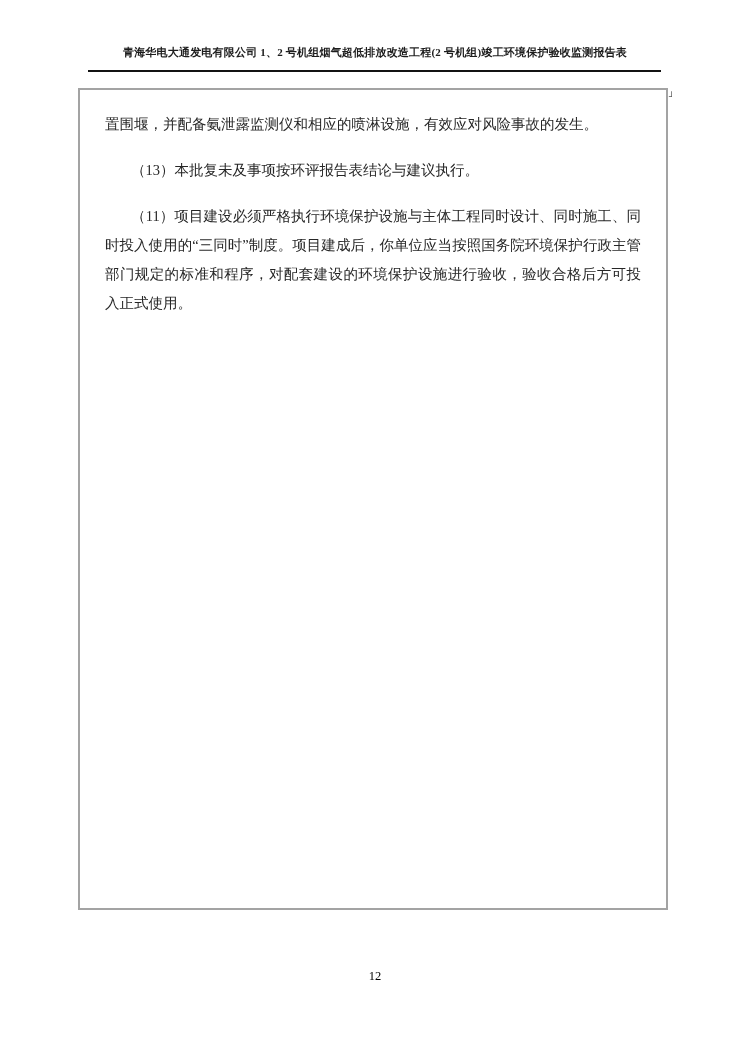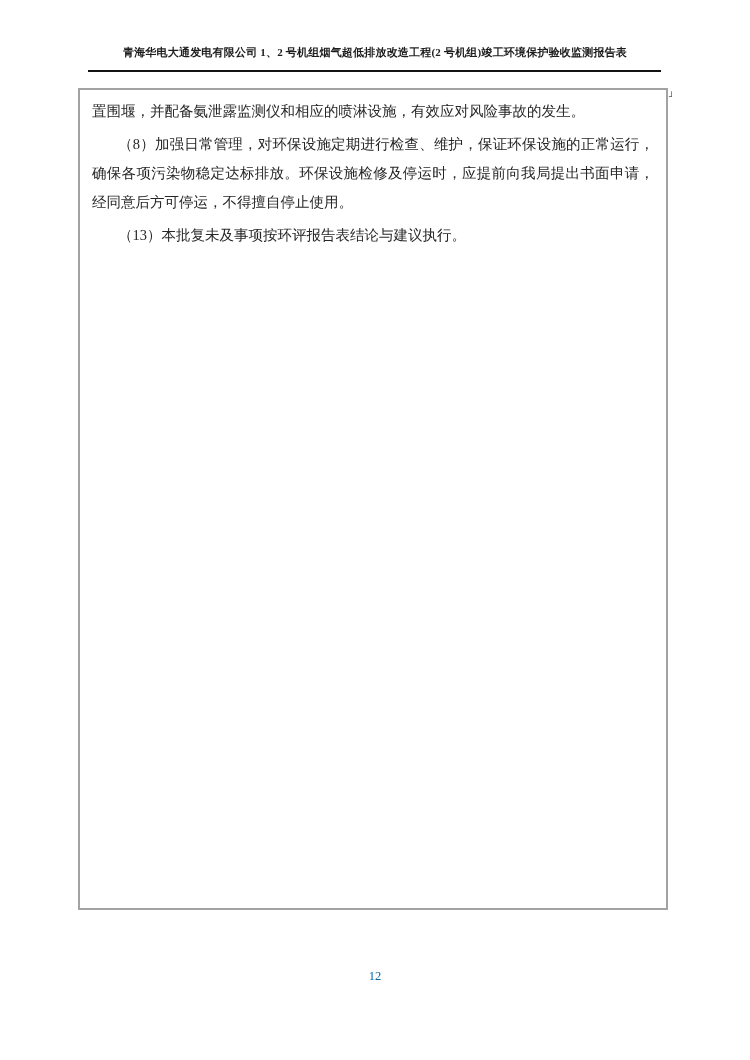--- a/index.html
+++ b/index.html
@@ -44,57 +44,57 @@
     border: 2px solid #a3a3a3;
     box-sizing: border-box;
     padding: 3px 8px 0 8px;
   }
   .para {
     font-size: 14.5px;
     line-height: 29px;
     color: #262626;
     text-align: justify;
     text-justify: inter-character;
-    margin: 4px;
+    margin: 17px;
   }
   .para.indent {
     text-indent: 1.8em;
   }
   .cell-end-mark {
     position: absolute;
     left: 669px;
     top: 92px;
     font-size: 9px;
     color: #5a5a5a;
     font-family: "DejaVu Sans Mono", monospace;
   }
   .footer {
     position: absolute;
     top: 969px;
     left: 0;
     width: 750px;
     text-align: center;
     font-size: 12.5px;
-    color: #0369a1;
+    color: #000000;
   }
 </style>
 </head>
 <body>
 
 <div class="page">
 
   <div class="header-title">青海华电大通发电有限公司 1、2 号机组烟气超低排放改造工程(2 号机组)竣工环境保护验收监测报告表</div>
 
   <div class="header-rule"></div>
 
   <div class="table-box">
     <div>
         <div class="para">置围堰，并配备氨泄露监测仪和相应的喷淋设施，有效应对风险事故的发生。</div>
-        <div class="para indent">（8）加强日常管理，对环保设施定期进行检查、维护，保证环保设施的正常运行，确保各项污染物稳定达标排放。环保设施检修及停运时，应提前向我局提出书面申请，经同意后方可停运，不得擅自停止使用。</div>
         <div class="para indent">（13）本批复未及事项按环评报告表结论与建议执行。</div>
+        <div class="para indent">（11）项目建设必须严格执行环境保护设施与主体工程同时设计、同时施工、同时投入使用的“三同时”制度。项目建成后，你单位应当按照国务院环境保护行政主管部门规定的标准和程序，对配套建设的环境保护设施进行验收，验收合格后方可投入正式使用。</div>
       </div>
   </div>
 
   <div class="cell-end-mark">┘</div>
 
   <div class="footer">
     <span>12</span>
   </div>
 
 </div>

